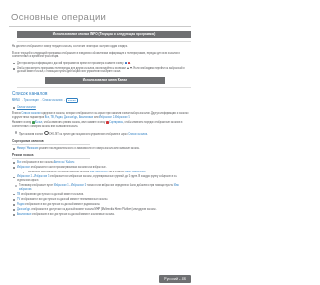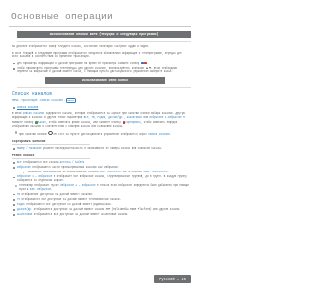--- a/index.html
+++ b/index.html
@@ -9,21 +9,20 @@
     font-family:"Liberation Sans","DejaVu Sans",sans-serif;
     color:#3a3a3a;
     overflow:hidden;
     position:relative;
   }
   .page{
     width:200px;height:285px;
     box-sizing:border-box;
     padding:9px 9px 8px 9px;
     position:relative;
-    font-family:Liberation Mono, monospace;
   }
 
   
   .page-title{
     font-size:9.5px;
     font-weight:400;
     color:#8c8c8c;
     letter-spacing:.3px;
     line-height:12px;
     margin:2px 0 3px 2px;

